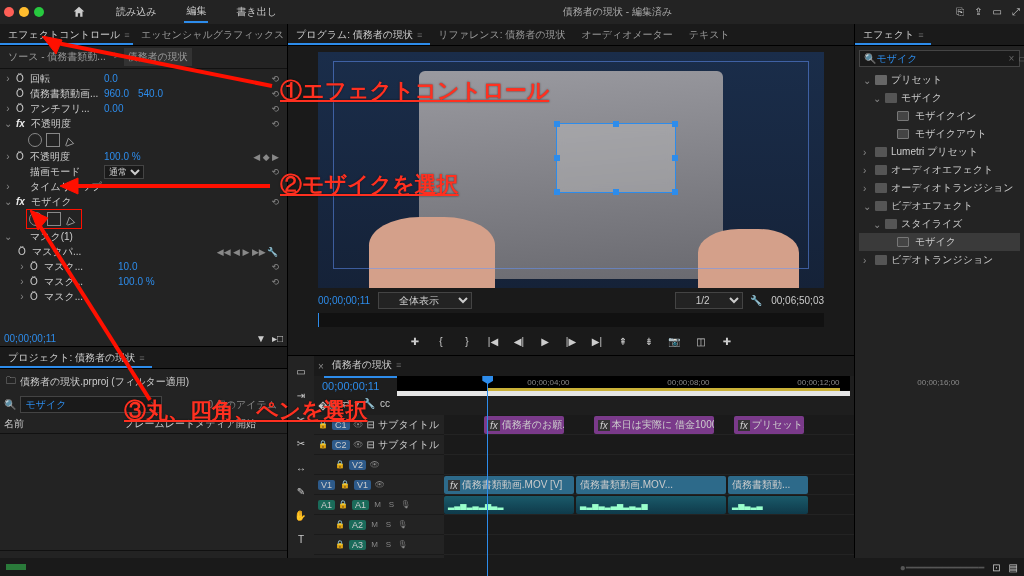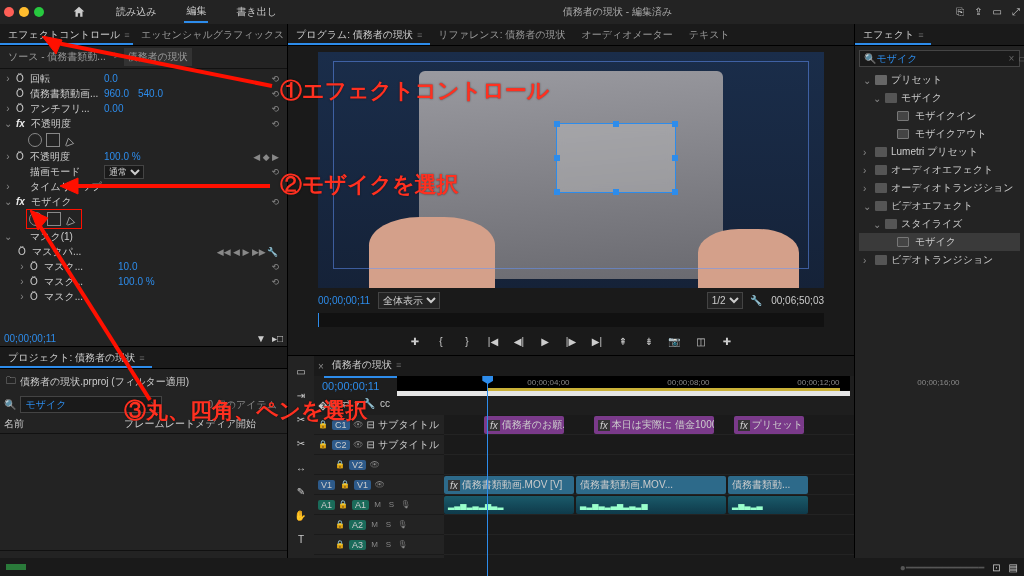--- a/index.html
+++ b/index.html
@@ -68,21 +68,21 @@
 .hands2{position:absolute;bottom:0;right:5%;width:20%;height:25%;background:#d4a08a;border-radius:40% 40% 0 0;}
 .mosaic-box{position:absolute;left:47%;top:30%;width:120px;height:70px;border:1px solid #2d8ceb;background:rgba(200,200,200,.4);backdrop-filter:blur(4px);}
 .safe-zone{position:absolute;left:3%;top:4%;right:3%;bottom:8%;border:1px solid rgba(100,150,255,.5);}
 .mosaic-box .hdl{position:absolute;width:6px;height:6px;background:#2d8ceb;}
 .h1{left:-3px;top:-3px;} .h2{right:-3px;top:-3px;} .h3{left:-3px;bottom:-3px;} .h4{right:-3px;bottom:-3px;}
 .h5{left:50%;top:-3px;margin-left:-3px;} .h6{left:50%;bottom:-3px;margin-left:-3px;}
 .h7{left:-3px;top:50%;margin-top:-3px;} .h8{right:-3px;top:50%;margin-top:-3px;}
 
 .mon-times{display:flex;padding:4px 30px;align-items:center;gap:8px;}
 .mon-times .tin{color:#2d8ceb;}
-.mon-times select{background:#232323;border:1px solid #444;color:#ccc;font-size:10px;padding:1px 0;}
+.mon-times select{background:#232323;border:1px solid #444;color:#ccc;font-size:10px;padding:1px 16px;}
 .mon-times .sp{flex:1;}
 .mon-scrub{height:14px;margin:0 30px;background:#111;position:relative;}
 .mon-scrub .ph{position:absolute;left:0;top:0;width:1px;height:100%;background:#2d8ceb;}
 .mon-ctrl{display:flex;justify-content:center;gap:10px;padding:6px 0;align-items:center;}
 .mon-ctrl .b{width:16px;height:16px;display:flex;align-items:center;justify-content:center;color:#ccc;}
 
 
 .timeline{flex:1;background:#1e1e1e;border-top:1px solid #000;display:flex;}
 .tl-tools{width:26px;background:#232323;display:flex;flex-direction:column;gap:6px;padding:6px 0;align-items:center;}
 .tl-tools .t{width:18px;height:18px;display:flex;align-items:center;justify-content:center;}
@@ -117,21 +117,21 @@
 .fx-tree .node{padding:2px 0 2px 4px;display:flex;align-items:center;gap:4px;}
 .fx-tree .node.l1{padding-left:14px;}
 .fx-tree .node.l2{padding-left:26px;}
 .fx-tree .node.sel{background:#3a3a3a;}
 .fx-tree .tw{color:#888;width:8px;}
 .fx-tree .ic{width:12px;height:10px;background:#555;border-radius:1px;}
 .fx-tree .ic.pre{background:#666;}
 .fx-tree .ic.fx{background:#444;border:1px solid #777;}
 
 
-.anno{position:absolute;color:#ff3020;font-size:22px;font-weight:bold;z-index:20;text-shadow:0 0 2px rgba(0,0,0,.5);}
+.anno{position:absolute;color:#ff3020;font-size:22px;font-weight:bold;z-index:20;text-shadow:0 0 2px rgba(0,0,0,.5);text-decoration:underline;}
 .arrow{position:absolute;z-index:19;}
 .arrow line,.arrow polygon{stroke:#ff1000;fill:#ff1000;}
 
 
 .status{position:absolute;bottom:0;left:0;right:0;height:18px;background:#1a1a1a;display:flex;align-items:center;padding:0 6px;gap:8px;}
 .status .sp{flex:1;}
 
 
 .ico{width:14px;height:14px;}
 </style>

